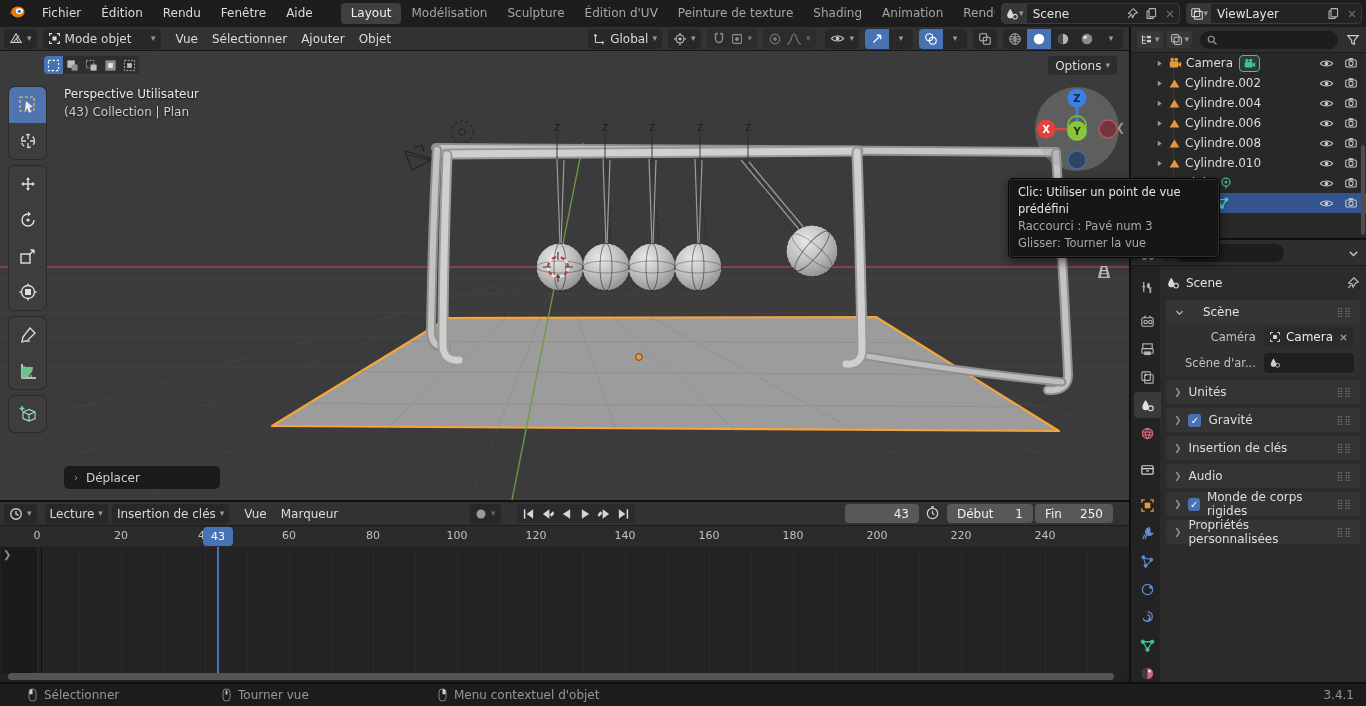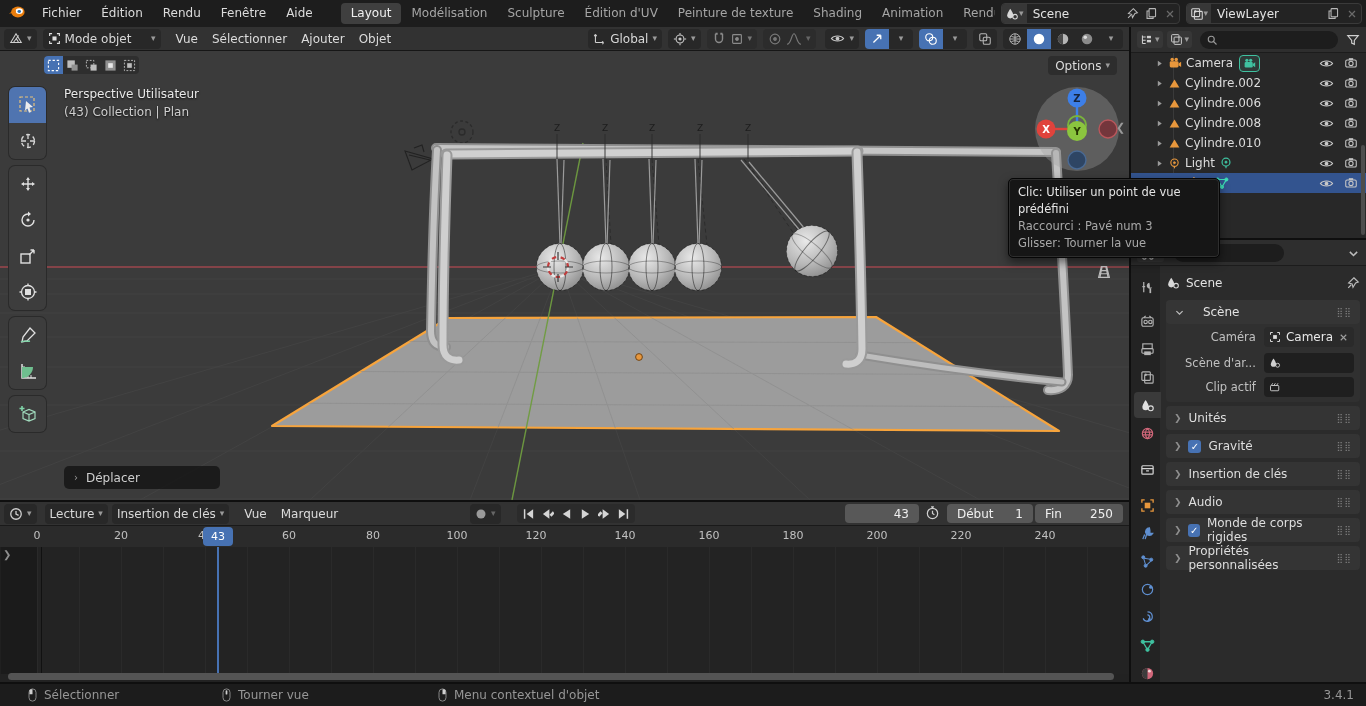--- a/index.html
+++ b/index.html
@@ -704,21 +704,21 @@
       </span>
       <span class="tl-field abs" style="left:845px;width:74px;justify-content:flex-end;padding:0 10px">43</span>
       <span class="abs" style="left:925px"><svg width="15" height="15" viewBox="0 0 16 16" fill="none" stroke="#cfcfcf" stroke-width="1.3">
               <circle cx="8" cy="9" r="5.5"></circle>
               <path d="M8 6 V9 L10 10.5 M6.5 2 H9.5 M8 2 V3.5"></path>
             </svg></span>
       <span class="tl-field abs" style="left:947px;width:86px;justify-content:space-between;padding:0 10px">
         <span>Début</span>
             <span>1</span>
       </span>
-      <span class="tl-field abs" style="left:1035px;width:88px;justify-content:space-between;padding:9px 10px">
+      <span class="tl-field abs" style="left:1035px;width:78px;justify-content:space-between;padding:9px 10px">
         <span>Fin</span>
             <span>250</span>
       </span>
     </div>
     <div id="tl-ruler">
       <span class="tick" style="left:37px">0</span>
       <span class="tick" style="left:121px">20</span>
       <span class="tick" style="left:205px">40</span>
       <span class="tick" style="left:289px">60</span>
       <span class="tick" style="left:373px">80</span>
@@ -795,20 +795,37 @@
       </span>
     </div>
     <div class="ol-row">
       <svg class="i" width="9" height="9" viewBox="0 0 16 16" fill="#9a9a9a">
             <use href="#sy-arr"></use>
           </svg>
       <svg class="i" width="13" height="13" viewBox="0 0 16 16" fill="#e8973c" style="transform:rotate(180deg)">
             <use href="#sy-tri"></use>
           </svg>
       <span class="nm">Cylindre.002</span>
+      <span class="ol-right">
+        <svg class="i" width="15" height="15" viewBox="0 0 16 16">
+              <use href="#sy-eye"></use>
+            </svg>
+        <svg class="i" width="14" height="14" viewBox="0 0 16 16">
+              <use href="#sy-cam"></use>
+            </svg>
+      </span>
+    </div>
+    <div class="ol-row">
+      <svg class="i" width="9" height="9" viewBox="0 0 16 16" fill="#9a9a9a">
+            <use href="#sy-arr"></use>
+          </svg>
+      <svg class="i" width="13" height="13" viewBox="0 0 16 16" fill="#e8973c" style="transform:rotate(180deg)">
+            <use href="#sy-tri"></use>
+          </svg>
+      <span class="nm">Cylindre.004</span>
       <span class="ol-right">
         <svg class="i" width="15" height="15" viewBox="0 0 16 16">
               <use href="#sy-eye"></use>
             </svg>
         <svg class="i" width="14" height="14" viewBox="0 0 16 16">
               <use href="#sy-cam"></use>
             </svg>
       </span>
     </div>
     <div class="ol-row">
@@ -1047,29 +1064,20 @@
                     <use href="#sy-x"></use>
                   </svg>
             </span>
           </div>
           <div class="prow">
             <span class="plabel">Scène d'ar...</span>
             <span class="pfield">
               <svg class="i" width="12" height="12" viewBox="0 0 16 16">
                     <path d="M6 2 C6 2 2.5 7 2.5 9.5 A3.5 3.5 0 0 0 9.5 9.5 C9.5 7 6 2 6 2 Z" fill="#cfcfcf"></path>
                     <circle cx="11.5" cy="11" r="2.6" fill="none" stroke="#cfcfcf" stroke-width="1.2"></circle>
-                  </svg>
-            </span>
-          </div>
-          <div class="prow" style="padding-bottom:4px">
-            <span class="plabel">Clip actif</span>
-            <span class="pfield">
-              <svg class="i" width="12" height="12" viewBox="0 0 16 16" fill="none" stroke="#cfcfcf" stroke-width="1.2">
-                    <rect x="2" y="6" width="11" height="7" rx="1"></rect>
-                    <path d="M3 6 L5 3 M6.5 6 L8.5 3 M10 6 L12 3"></path>
                   </svg>
             </span>
           </div>
         </div>
         <div class="sect">
           <span class="chev dim">❯</span>
               <span>Unités</span>
               <span class="grip">⣿⣿</span>
         </div>
         <div class="sect">

